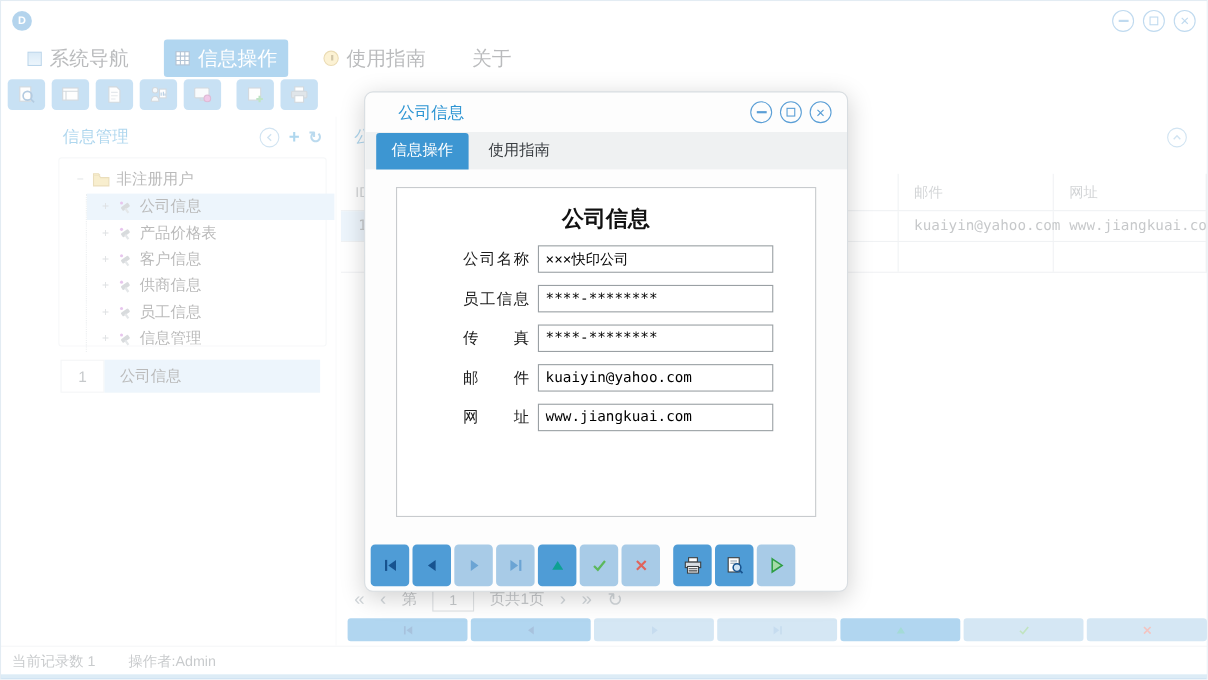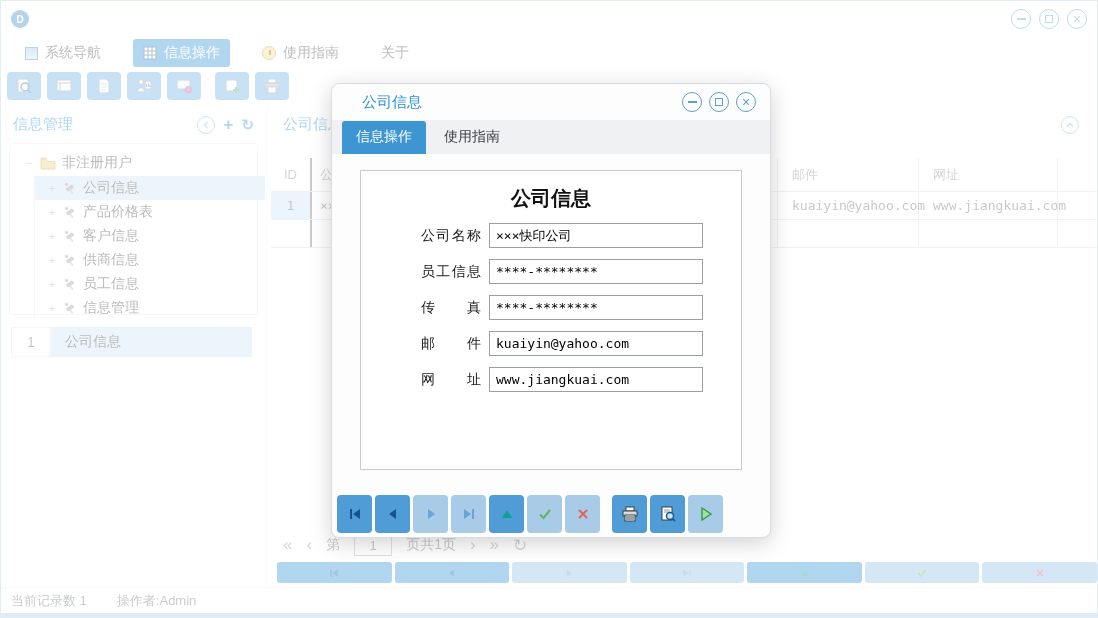--- a/index.html
+++ b/index.html
@@ -11,35 +11,35 @@
   .applogo { width:18px; height:18px; border-radius:50%; background:#3a8fd0; display:inline-flex; align-items:center; justify-content:center; color:#fff; font-size:10px; font-weight:bold; }
   .apptitle { margin-left:8px; font-size:15px; color:#2594d4; }
   .wincontrols { margin-left:auto; display:flex; gap:8px; }
   .wc { width:20px; height:20px; border:1px solid #5b9fd6; border-radius:50%; display:inline-flex; align-items:center; justify-content:center; color:#5b9fd6; cursor:pointer; }
   .wc-min { width:9px; height:2px; background:#5b9fd6; display:inline-block; }
   .wc-max { width:8px; height:8px; border:1.5px solid #5b9fd6; display:inline-block; }
   .wc-x { font-size:14px; line-height:1; }
 
   
   .menubar { height:32px; display:flex; align-items:center; padding:0 14px; gap:22px; }
-  .menu-item { display:flex; align-items:center; gap:7px; font-size:14px; color:#4a4e52; padding:5px 10px; border-radius:3px; cursor:pointer; }
+  .menu-item { display:flex; align-items:center; gap:7px; font-size:18px; color:#4a4e52; padding:5px 10px; border-radius:3px; cursor:pointer; }
   .menu-item.active { background:#3493d7; color:#fff; }
   .mi-square { width:13px; height:13px; background:linear-gradient(#9ec9ea,#cfe6f7); border:1px solid #4a90c9; }
   .mi-clock { width:14px; height:14px; border-radius:50%; background:#f7dd8e; border:1px solid #c9a23c; position:relative; }
   .mi-clock:before { content:""; position:absolute; left:6px; top:3px; width:1.5px; height:5px; background:#8a6d1e; }
 
   
   .toolbar { height:37px; display:flex; align-items:center; gap:6px; padding:2px 6px 6px; }
   .tbtn { width:34px; height:28px; background:#70b1e3; border-radius:4px; display:flex; align-items:center; justify-content:center; cursor:pointer; }
   .tbtn.gap { margin-left:8px; }
   .tbtn svg { display:block; }
 
   
   .body-row { display:flex; height:481px; }
-  .sidebar { width:266px; border-right:1px solid #edf1f4; display:flex; flex-direction:column; }
+  .sidebar { width:266px; border-right:1px solid #edf1f4; display:flex; flex-direction:column;margin-left:44px; }
   .side-header { display:flex; align-items:center; padding:9px 12px 7px; font-size:15px; color:#2e95d3; border-top:1px solid #f1f4f7; }
   .side-header:first-child { border-top:none; }
   .sh-icons { margin-left:auto; display:flex; align-items:center; gap:8px; }
   .circ { width:18px; height:18px; border:1px solid #86b7dc; border-radius:50%; display:inline-flex; align-items:center; justify-content:center; color:#86b7dc; cursor:pointer; }
   .plus { color:#2e95d3; font-size:17px; font-weight:bold; cursor:pointer; line-height:1; }
   .refresh { color:#4e9fd3; font-size:15px; font-weight:bold; cursor:pointer; }
 
   .tree-box { margin:2px 8px 10px; border:1px solid #e7ebee; border-radius:3px; padding:6px 0 10px; height:172px; }
   .tree-root { display:flex; align-items:center; gap:6px; padding:4px 6px 4px 14px; font-size:14px; color:#4a4a4a; cursor:pointer; }
   .tree-children { margin-left:24px; border-left:1px dotted #ccd3d8; }

